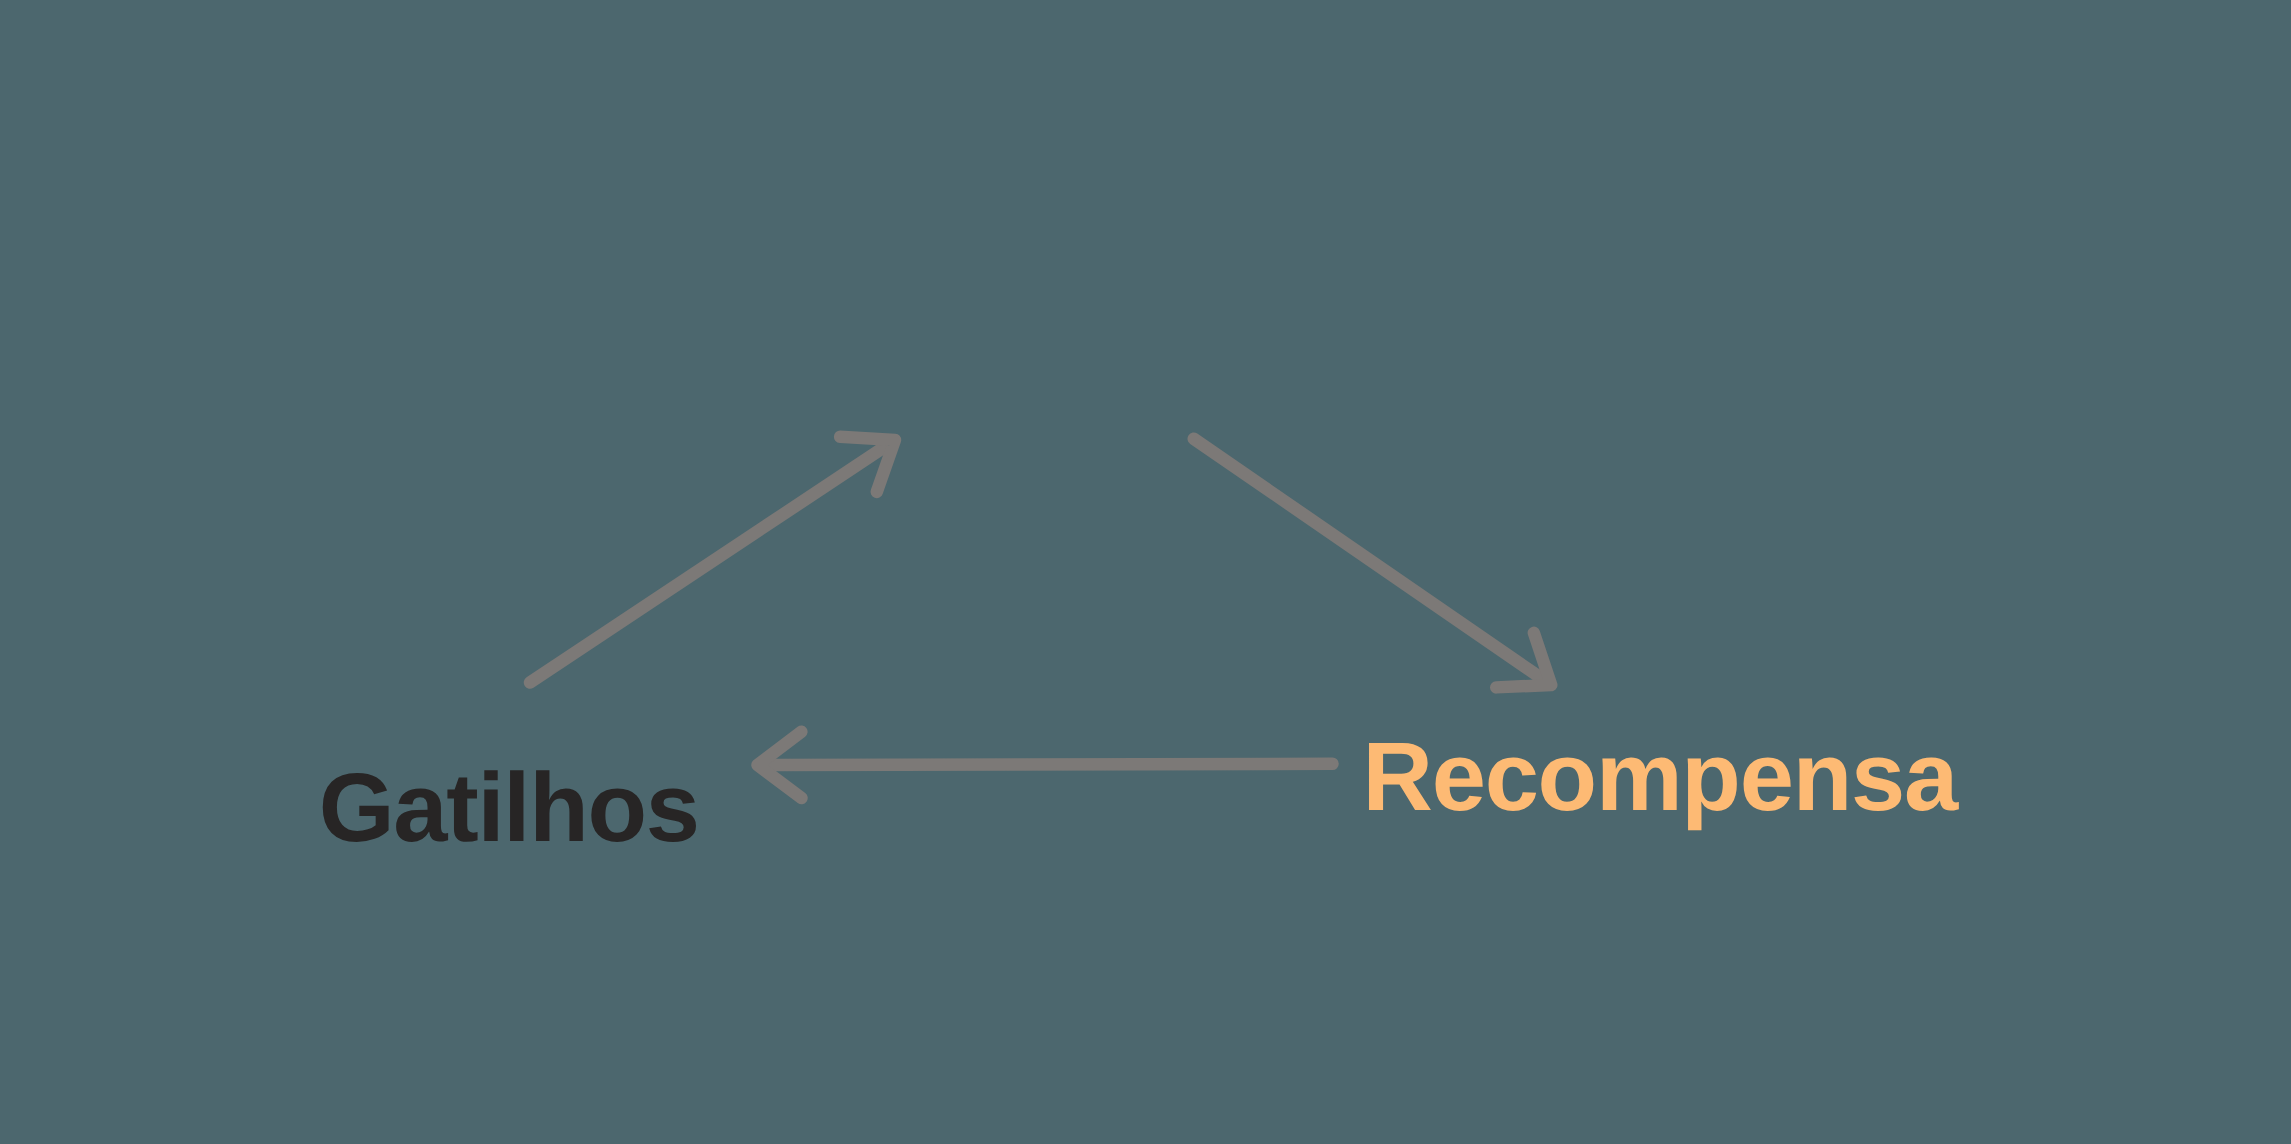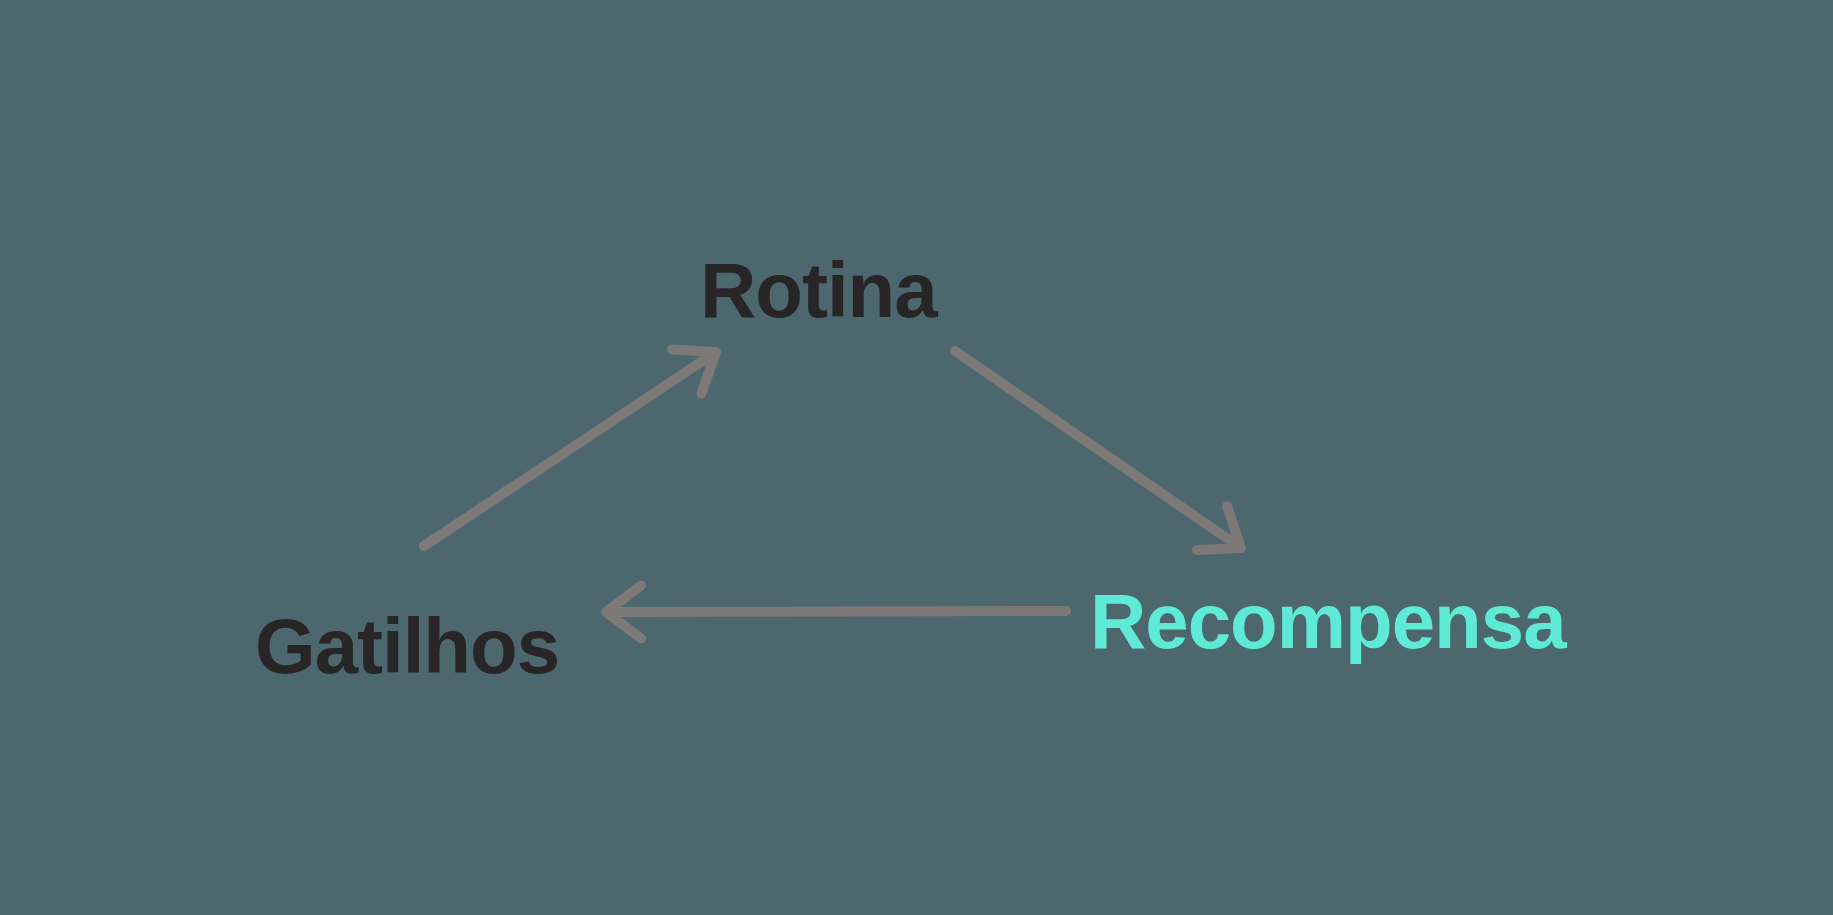--- a/index.html
+++ b/index.html
@@ -40,16 +40,15 @@
       <g>
         <line x1="955" y1="351" x2="1231.117550069299" y2="541.1928579148669" stroke="#7C7977" stroke-width="10" stroke-linecap="round"></line>
         <path d="M 1227.1 506.3 L 1241 548 L 1197.0 549.9" fill="none" stroke="#7C7977" stroke-width="10" stroke-linecap="round" stroke-linejoin="round"></path>
       </g>
       <g>
         <line x1="1066" y1="611" x2="617.999971644713" y2="611.9739131051202" stroke="#7C7977" stroke-width="10" stroke-linecap="round"></line>
         <path d="M 641.2 638.4 L 606 612 L 641.1 585.4" fill="none" stroke="#7C7977" stroke-width="10" stroke-linecap="round" stroke-linejoin="round"></path>
       </g>
     </svg>
 
-  <div class="node" style="left: 700px; top: 251px; font-size: 78px; color: rgb(39, 37, 37);">Rotina</div>
   <div class="node" style="left: 255px; top: 579px; font-size: 78px; color: rgb(39, 37, 37); margin-top: 28px;">Gatilhos</div>
-  <div class="node" style="left: 1090px; top: 582px; font-size: 78px; color: #5eead4;">Recompensa</div>
+  <div class="node" style="left: 1090px; top: 582px; font-size: 78px; color: #fdba74;">Recompensa</div>
 </div>
 
 </body></html>

